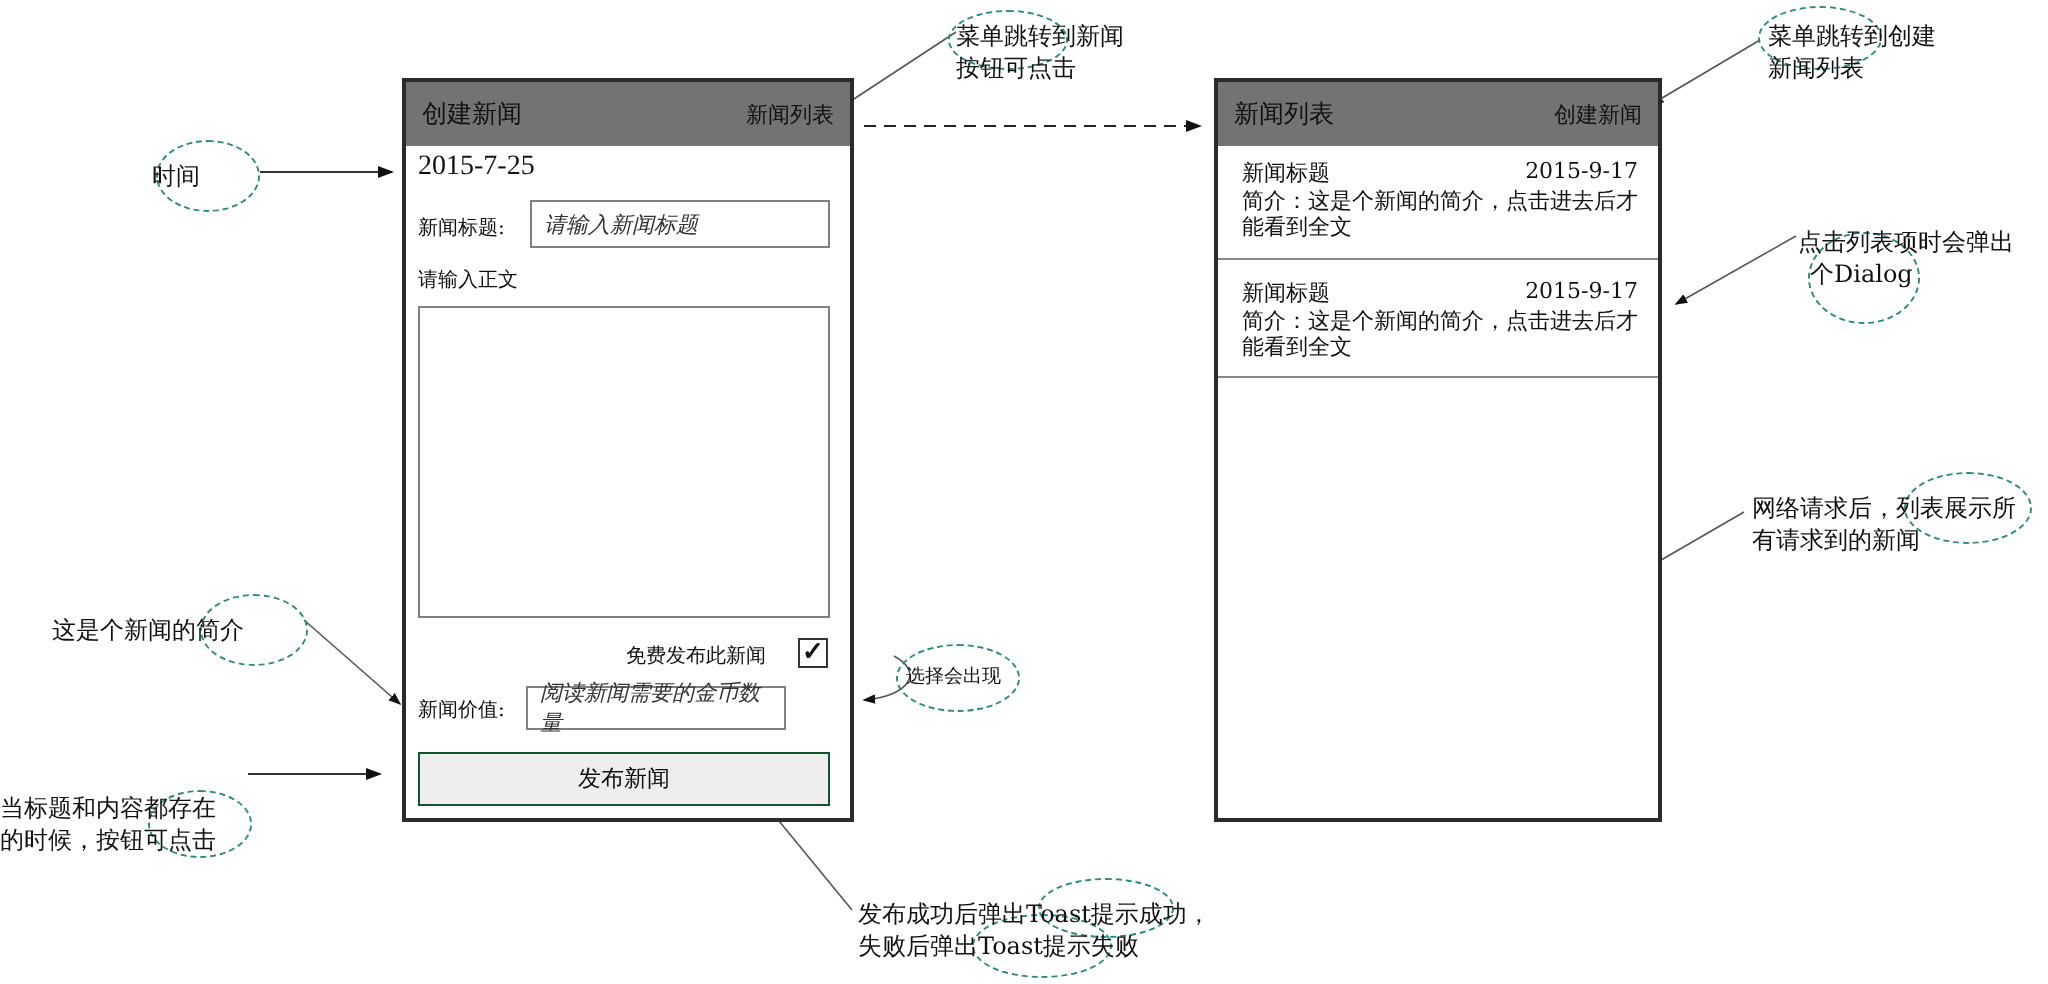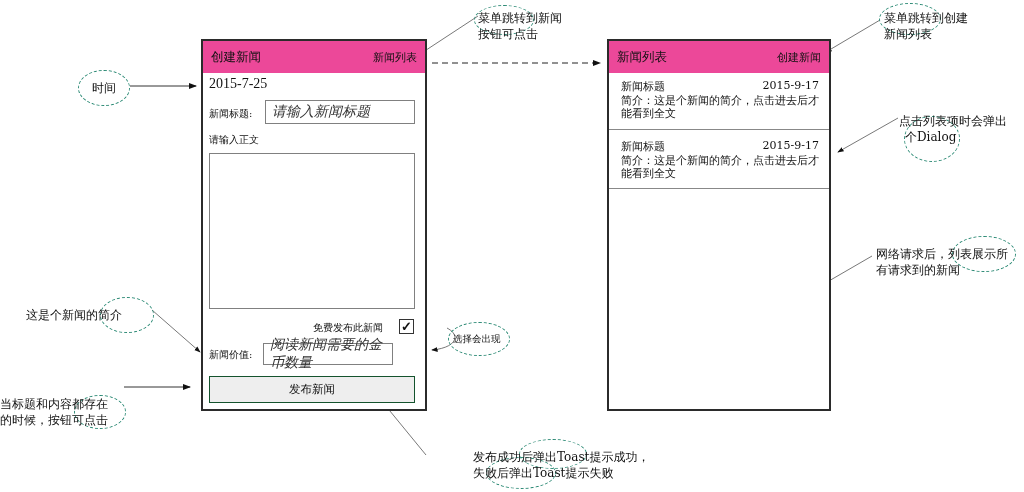--- a/index.html
+++ b/index.html
@@ -8,29 +8,29 @@
     background:#ffffff;
     font-family: "DejaVu Serif", "Liberation Serif", serif;
     color:#111;
   }
   .abs { position:absolute; }
   .screen {
     position:absolute; border:2px solid #2b2b2b; background:#fff; box-sizing:border-box;
   }
   .appbar {
     position:absolute; left:0; right:0; top:0; height:32px;
-    background:#ec4899; display:flex; align-items:center; justify-content:space-between;
+    background:#737373; display:flex; align-items:center; justify-content:space-between;
     padding:12px 8px; box-sizing:border-box; font-size:12.5px;font-family:Liberation Mono, monospace;
   }
   .appbar .menu { font-size:11px; cursor:pointer; }
   .date-big { font-family:Liberation Serif, serif; font-size:14px; }
   .lbl { font-size:10px; }
   .field {
     position:absolute; border:1px solid #808080; background:#fff; box-sizing:border-box;
-    font-size:14px; font-style:italic; padding:0 6px; display:flex; align-items:center; color:#333;
+    font-size:11px; font-style:italic; padding:0 6px; display:flex; align-items:center; color:#333;
   }
   .textarea { position:absolute; border:1px solid #808080; background:#fff; box-sizing:border-box; }
   .checkbox {
     position:absolute; width:15px; height:15px; border:1px solid #333; box-sizing:border-box;
     display:flex; align-items:center; justify-content:center; font-size:13px; line-height:1; font-weight:bold;
   }
   .btn {
     position:absolute; background:#eeeeee; border:1px solid #14532d; box-sizing:border-box;
     display:flex; align-items:center; justify-content:center; font-size:11.5px; cursor:pointer;
   }
@@ -109,21 +109,21 @@
   <div class="list-item" style="top:89px;height:59px;padding-top:9px;">
     <div class="row">
       <span>新闻标题</span>
       <span>2015-9-17</span>
     </div>
     <div class="summary">简介：这是个新闻的简介，点击进去后才能看到全文</div>
   </div>
 </div>
 
 <div class="ellipse" style="left:78px;top:70px;width:52px;height:36px;"></div>
-<div class="note" style="left:92px;top:80px;">时间</div>
+<div class="note" style="left:76px;top:80px;">时间</div>
 
 <div class="ellipse" style="left:474px;top:5px;width:60px;height:30px;"></div>
 <div class="note" style="left:478px;top:10px;">
   <div>菜单跳转到新闻</div>
   <div>按钮可点击</div>
 </div>
 
 <div class="ellipse" style="left:879px;top:3px;width:62px;height:32px;"></div>
 <div class="note" style="left:884px;top:10px;">
   <div>菜单跳转到创建</div>
@@ -149,16 +149,16 @@
 <div class="note" style="left:0px;top:396px;">
   <div>当标题和内容都存在</div>
   <div>的时候，按钮可点击</div>
 </div>
 
 <div class="ellipse" style="left:448px;top:322px;width:62px;height:34px;"></div>
 <div class="note" style="left:453px;top:331px;font-size:9.5px;">选择会出现</div>
 
 <div class="ellipse" style="left:519px;top:439px;width:68px;height:30px;"></div>
 <div class="ellipse" style="left:486px;top:457px;width:70px;height:32px;"></div>
-<div class="note" style="left:429px;top:449px;margin-left:44px;">
+<div class="note" style="left:429px;top:449px;">
   <div>发布成功后弹出Toast提示成功，</div>
   <div>失败后弹出Toast提示失败</div>
 </div>
 
 </body></html>

